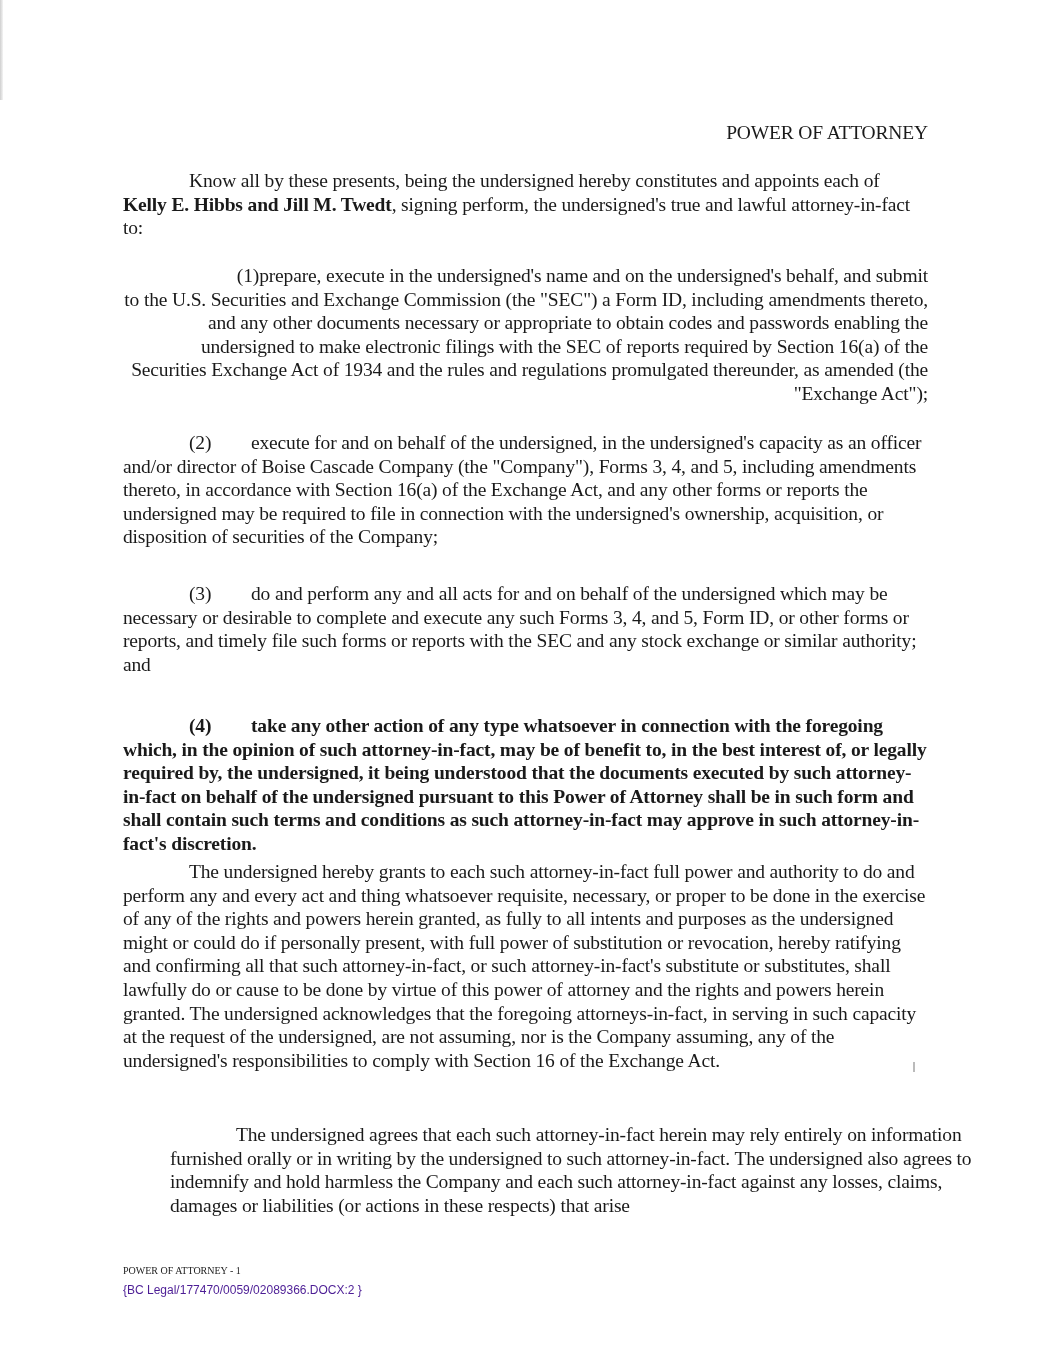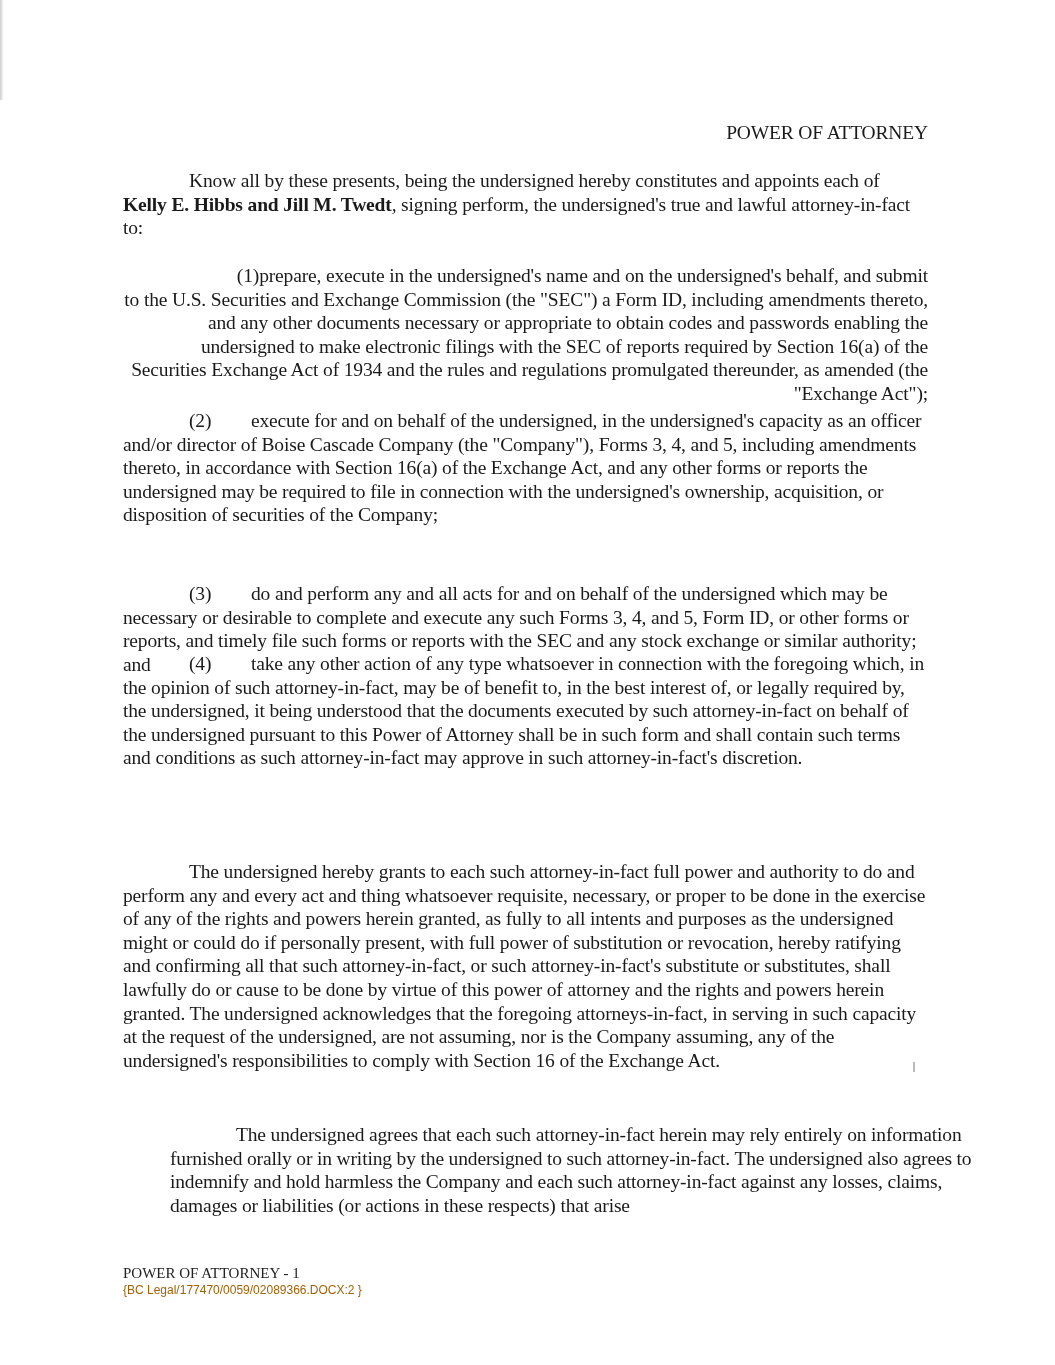--- a/index.html
+++ b/index.html
@@ -20,54 +20,54 @@
   .title {
     position: absolute; top: 121px; left: 0; width: 805px; text-align: right;
     font-size: 19.5px;
   }
   .para { position: absolute; left: 0; width: 805px; margin: 0; }
   .indent { display: inline-block; width: 66px; }
   .num { display: inline-block; width: 62px; }
   .bold { font-weight: bold; }
   .footer1 {
     position: absolute; left: 123px; top: 1265px;
-    font-family: "Liberation Serif", serif; font-size: 15px; color: #222;
+    font-family: "Liberation Serif", serif; font-size: 10px; color: #222;
   }
   .footer2 {
     position: absolute; left: 123px; top: 1283px;
-    font-family: "Liberation Sans", "DejaVu Sans", sans-serif; font-size: 12px; color: #a16207;
+    font-family: "Liberation Sans", "DejaVu Sans", sans-serif; font-size: 12px; color: #4c1d95;
   }
   .mark { position: absolute; width: 2px; height: 10px; background: #bbb; }
 </style>
 </head>
 <body>
 
 <div class="edge"></div>
 
 <div class="page">
   <div class="title">POWER OF ATTORNEY</div>
 
   <p class="para" style="top:169px;">
     <span class="indent"></span><span>Know all by these presents, being the undersigned hereby constitutes and appoints each of</span>
     <span class="bold">Kelly E. Hibbs and Jill M. Twedt</span><span>, signing perform, the undersigned's true and lawful attorney-in-fact to:</span>
   </p>
 
   <p class="para" style="top:264px;text-align:right;">
     <span class="indent"></span><span class="num">(1)</span><span>prepare, execute in the undersigned's name and on the undersigned's behalf, and submit to the U.S. Securities and Exchange Commission (the "SEC") a Form ID, including amendments thereto, and any other documents necessary or appropriate to obtain codes and passwords enabling the undersigned to make electronic filings with the SEC of reports required by Section 16(a) of the Securities Exchange Act of 1934 and the rules and regulations promulgated thereunder, as amended (the "Exchange Act");</span>
   </p>
 
-  <p class="para" style="top:409px;">
+  <p class="para" style="top:431px;">
     <span class="indent"></span><span class="num">(2)</span><span>execute for and on behalf of the undersigned, in the undersigned's capacity as an officer and/or director of Boise Cascade Company (the "Company"), Forms 3, 4, and 5, including amendments thereto, in accordance with Section 16(a) of the Exchange Act, and any other forms or reports the undersigned may be required to file in connection with the undersigned's ownership, acquisition, or disposition of securities of the Company;</span>
   </p>
 
   <p class="para" style="top:574px;margin-top:8px;">
     <span class="indent"></span><span class="num">(3)</span><span>do and perform any and all acts for and on behalf of the undersigned which may be necessary or desirable to complete and execute any such Forms 3, 4, and 5, Form ID, or other forms or reports, and timely file such forms or reports with the SEC and any stock exchange or similar authority; and</span>
   </p>
 
-  <p class="para" style="top:652px;">
+  <p class="para" style="top:714px;font-weight:bold;">
     <span class="indent"></span><span class="num">(4)</span><span>take any other action of any type whatsoever in connection with the foregoing which, in the opinion of such attorney-in-fact, may be of benefit to, in the best interest of, or legally required by, the undersigned, it being understood that the documents executed by such attorney-in-fact on behalf of the undersigned pursuant to this Power of Attorney shall be in such form and shall contain such terms and conditions as such attorney-in-fact may approve in such attorney-in-fact's discretion.</span>
   </p>
 
   <p class="para" style="top:860px;">
     <span class="indent"></span><span>The undersigned hereby grants to each such attorney-in-fact full power and authority to do and perform any and every act and thing whatsoever requisite, necessary, or proper to be done in the exercise of any of the rights and powers herein granted, as fully to all intents and purposes as the undersigned might or could do if personally present, with full power of substitution or revocation, hereby ratifying and confirming all that such attorney-in-fact, or such attorney-in-fact's substitute or substitutes, shall lawfully do or cause to be done by virtue of this power of attorney and the rights and powers herein granted. The undersigned acknowledges that the foregoing attorneys-in-fact, in serving in such capacity at the request of the undersigned, are not assuming, nor is the Company assuming, any of the undersigned's responsibilities to comply with Section 16 of the Exchange Act.</span>
   </p>
 
   <p class="para" style="top:1123px;margin-left:47px;">
     <span class="indent"></span><span>The undersigned agrees that each such attorney-in-fact herein may rely entirely on information furnished orally or in writing by the undersigned to such attorney-in-fact. The undersigned also agrees to indemnify and hold harmless the Company and each such attorney-in-fact against any losses, claims, damages or liabilities (or actions in these respects) that arise</span>
   </p>

